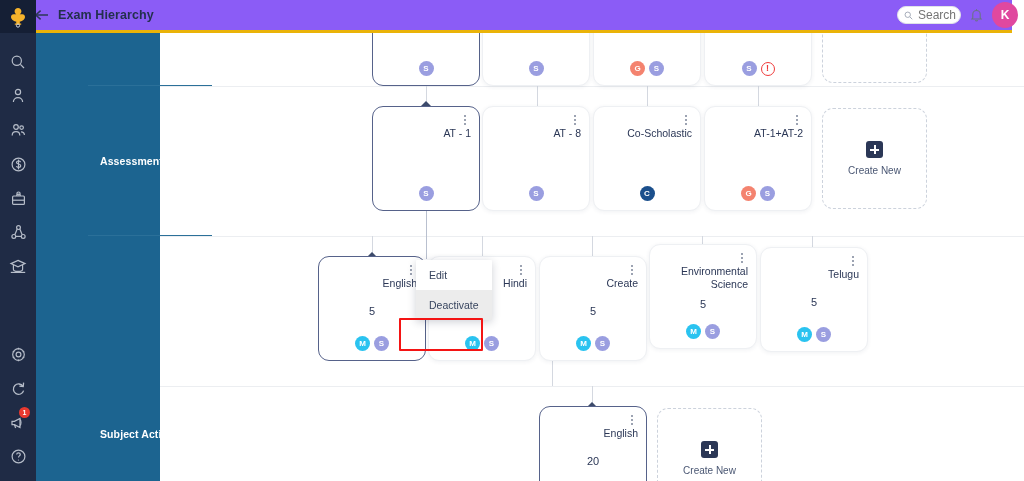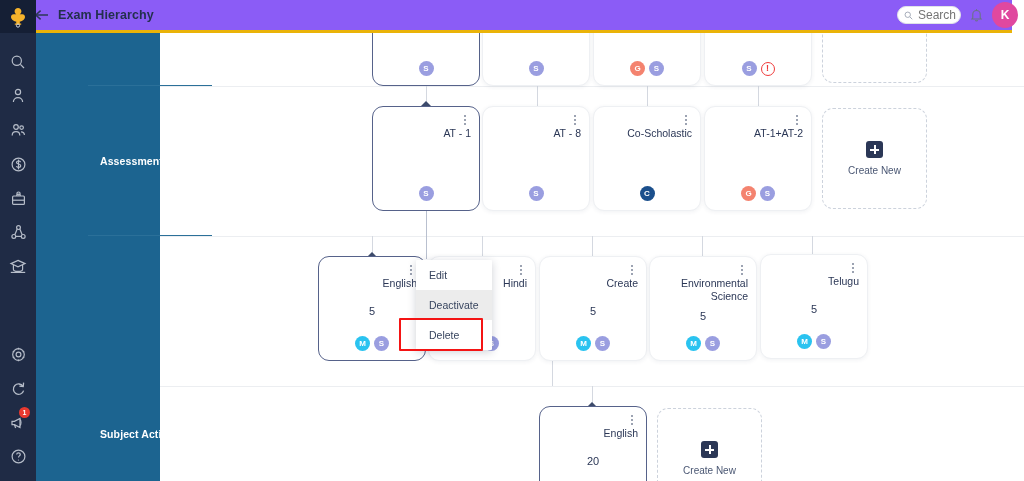--- a/index.html
+++ b/index.html
@@ -474,35 +474,35 @@
           <i></i>
         </div>
       <div class="ctitle">Create</div>
       <div class="cnum">5</div>
       <div class="badges">
         <span class="bdg m">M</span>
         <span class="bdg s">S</span>
       </div>
     </div>
 
-    <div class="card" style="left:489px; top:223px; width:108px; height:105px;">
+    <div class="card" style="left:489px; top:211px; width:108px; height:105px;">
       <div class="kebab">
           <i></i>
           <i></i>
           <i></i>
         </div>
       <div class="ctitle">Environmental Science</div>
       <div class="cnum low">5</div>
       <div class="badges">
         <span class="bdg m">M</span>
         <span class="bdg s">S</span>
       </div>
     </div>
 
-    <div class="card" style="left:600px; top:221px; width:108px; height:105px;">
+    <div class="card" style="left:600px; top:214px; width:108px; height:105px;">
       <div class="kebab">
           <i></i>
           <i></i>
           <i></i>
         </div>
       <div class="ctitle">Telugu</div>
       <div class="cnum">5</div>
       <div class="badges">
         <span class="bdg m">M</span>
         <span class="bdg s">S</span>
@@ -520,18 +520,17 @@
     </div>
 
     <div class="newcard" style="left:497px; top:375px; width:105px; height:101px;">
       <span class="plusbox"></span>
       <span class="newlabel">Create New</span>
     </div>
 
     <div class="ctxmenu" style="left:256px; top:227px;">
       <div class="ctxitem">Edit</div>
       <div class="ctxitem hover">Deactivate</div>
-      <div class="ctxitem">Delete</div>
     </div>
     <div class="hl-box" style="left:239px; top:285px; width:84px; height:33px;"></div>
 
   </div>
 </div>
 
 </body></html>

